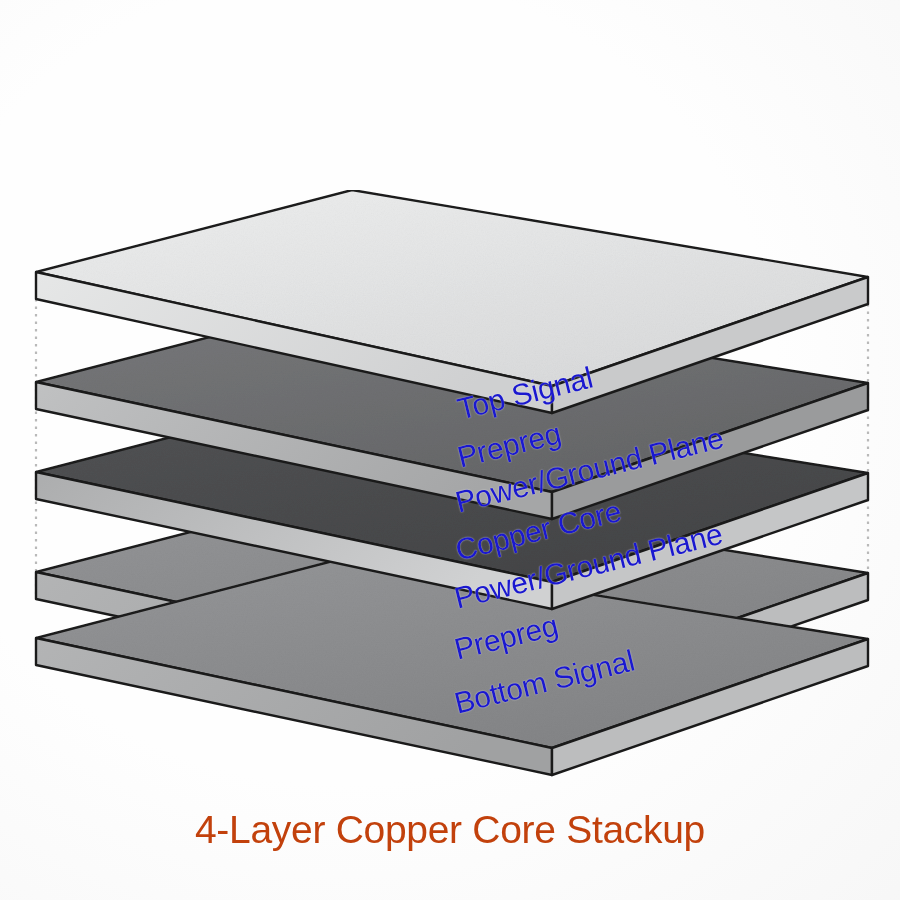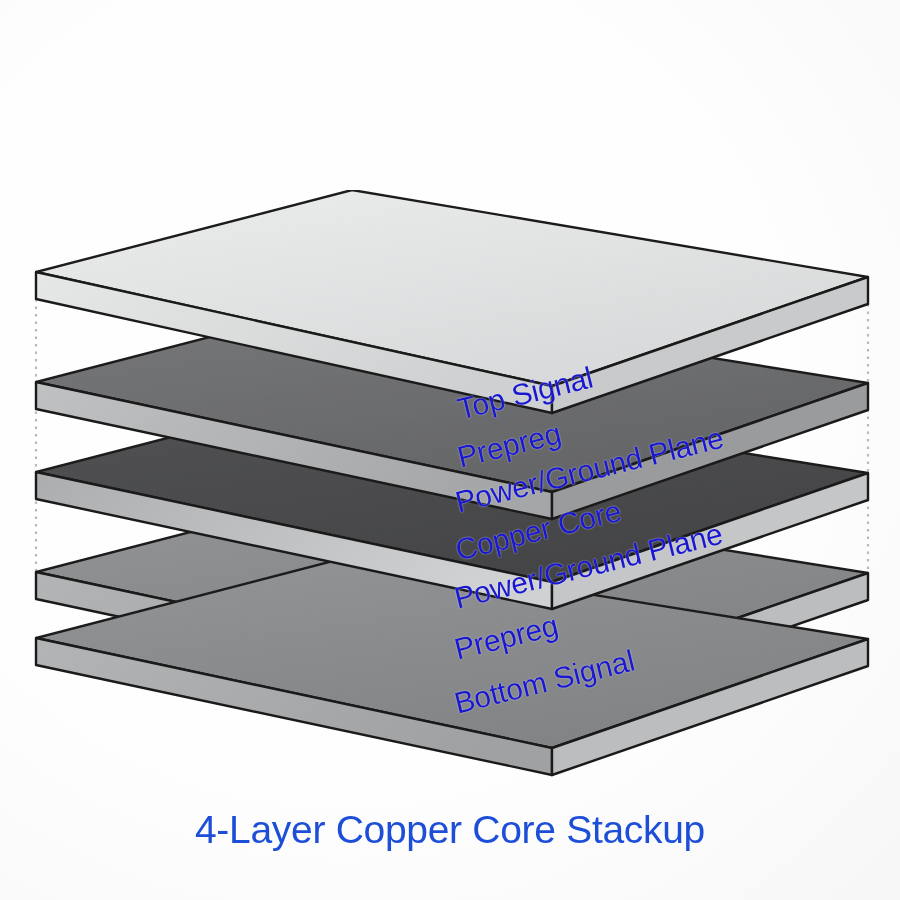--- a/index.html
+++ b/index.html
@@ -52,21 +52,21 @@
   }
   #caption {
     position: absolute;
     left: 0;
     width: 900px;
     top: 808px;
     text-align: center;
     font-family: "Liberation Sans", sans-serif;
     font-size: 39px;
     font-weight: 400;
-    color: #1d4ed8;
+    color: #c2410c;
     letter-spacing: -0.3px;
     z-index: 4;
   }
 </style>
 </head>
 <body>
 
 <div id="stage">
 
   <svg id="diagram-svg" viewBox="0 0 900 900">

